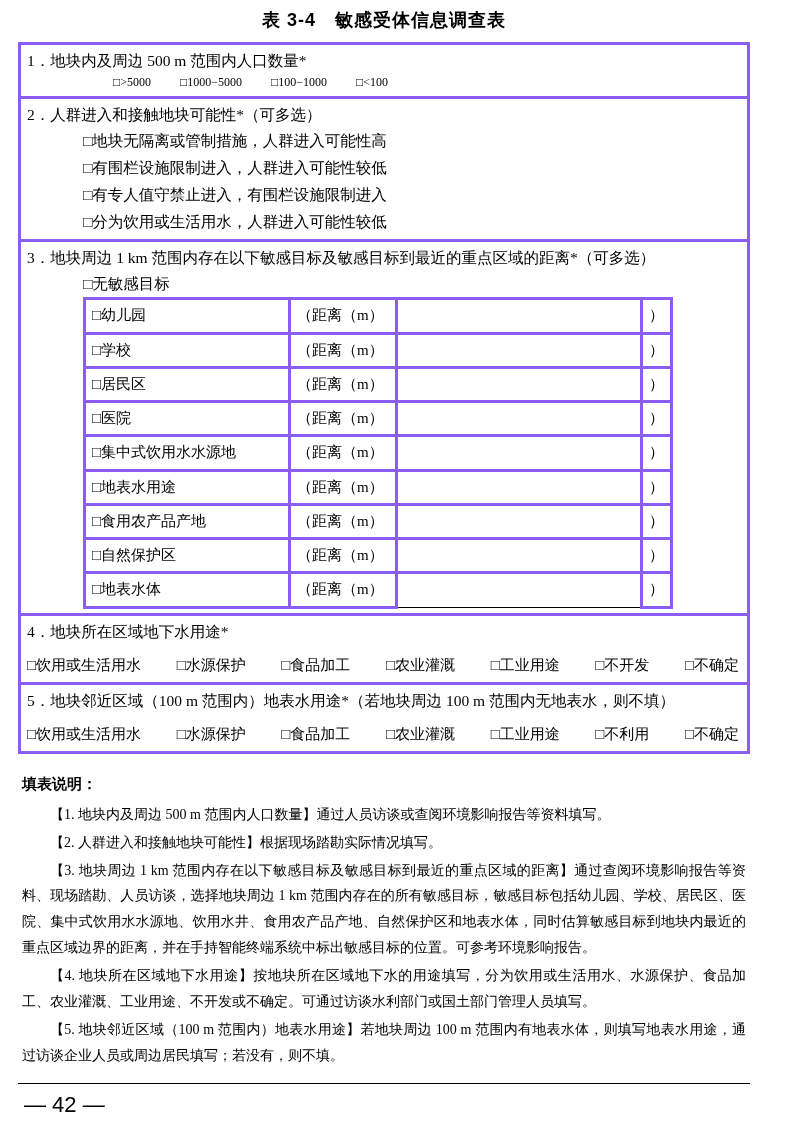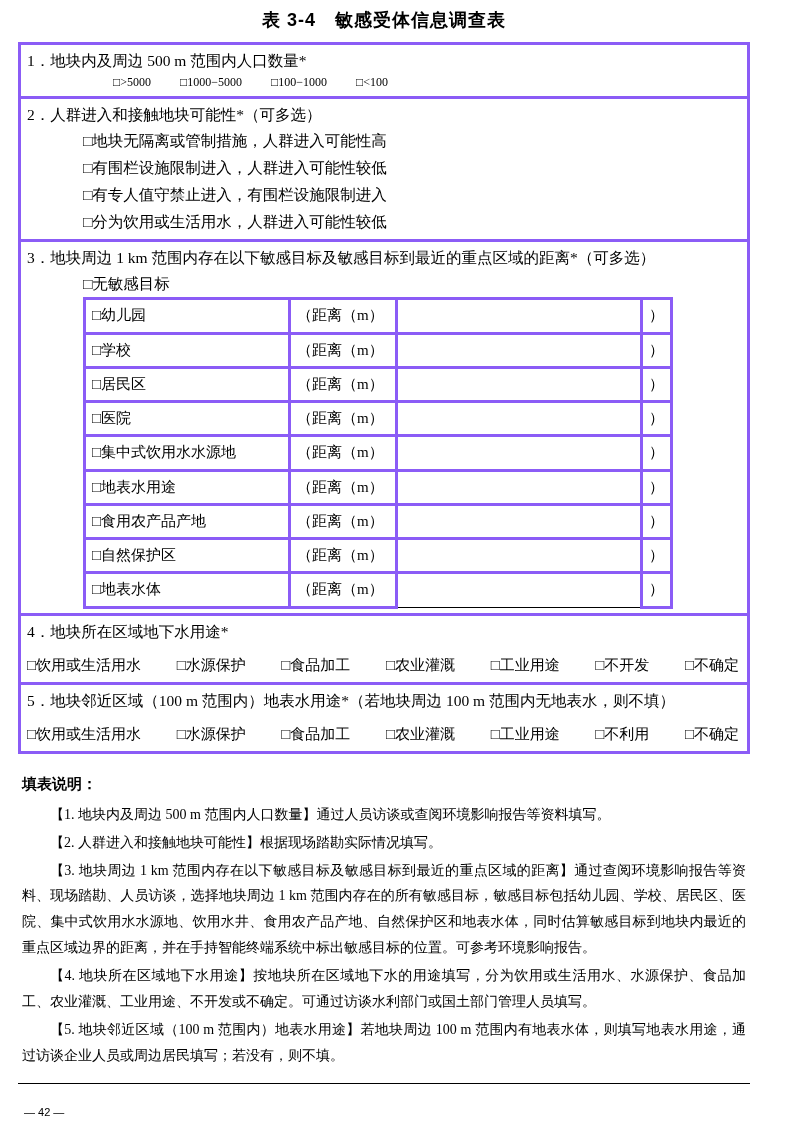--- a/index.html
+++ b/index.html
@@ -106,21 +106,21 @@
     position: absolute;
     left: 18px;
     right: 18px;
     bottom: 54px;
     border-top: 1px solid #000;
   }
   .page-num {
     position: absolute;
     left: 24px;
     bottom: 20px;
-    font-size: 11px;
+    font-size: 22px;
     font-family: "Liberation Sans", "DejaVu Sans", sans-serif;
   }
 </style>
 </head>
 <body>
 
 <div class="page">
 
   <div class="doc-title">表 3-4　敏感受体信息调查表</div>
 

